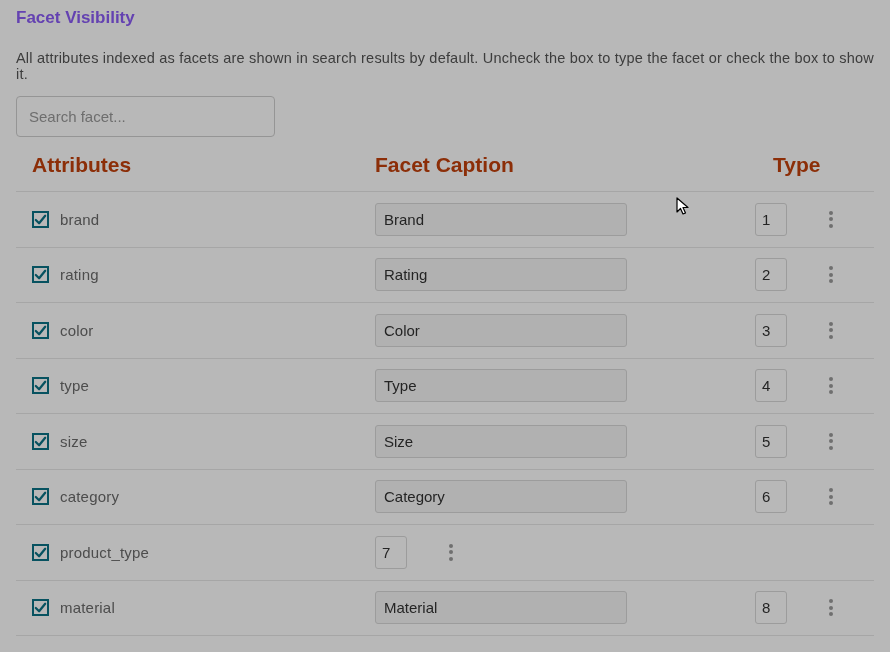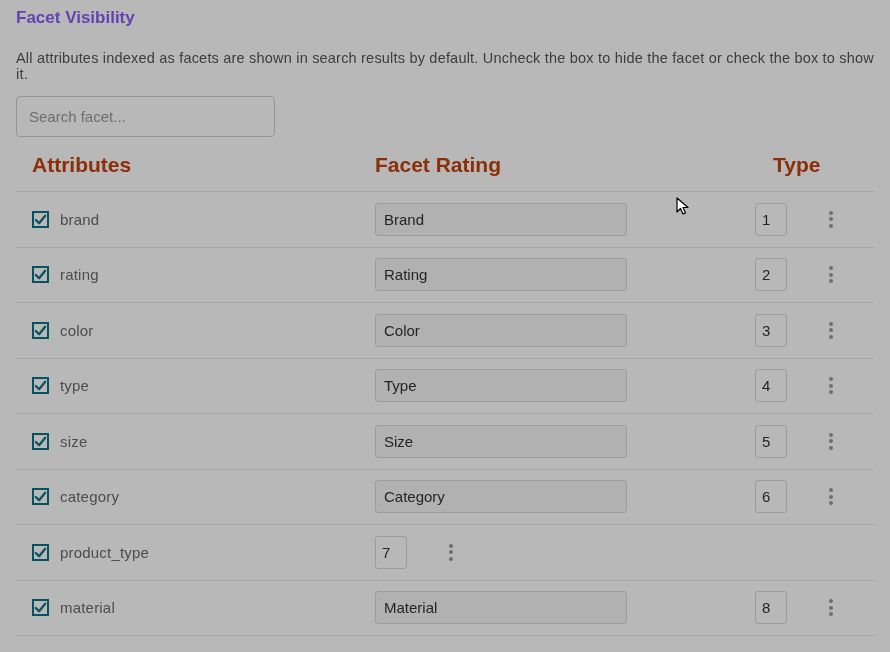--- a/index.html
+++ b/index.html
@@ -158,26 +158,26 @@
     left: 676px;
     z-index: 1001;
     pointer-events: none;
   }
 </style>
 </head>
 <body>
 
 <div class="page">
   <h1 class="page-title">Facet Visibility</h1>
-  <p class="description">All attributes indexed as facets are shown in search results by default. Uncheck the box to hide the facet or check the box to show it.</p>
+  <p class="description">All attributes indexed as facets are shown in search results by default. Uncheck the box to type the facet or check the box to show it.</p>
   <input class="search-input" type="text" placeholder="Search facet..." style="">
 
   <div class="table-header">
     <div class="th th-attributes">Attributes</div>
-    <div class="th th-caption">Facet Rating</div>
+    <div class="th th-caption">Facet Caption</div>
     <div class="th th-order">Type</div>
   </div>
 
   <div class="table-body">
 
     <div class="row">
       <div class="cell-check">
         <div class="checkbox">
           <svg viewBox="0 0 16 16">
               <path d="M3 8.5 L6.5 12 L13 4" stroke="#0b7285" stroke-width="2.4" fill="none" stroke-linecap="round" stroke-linejoin="round"></path>

